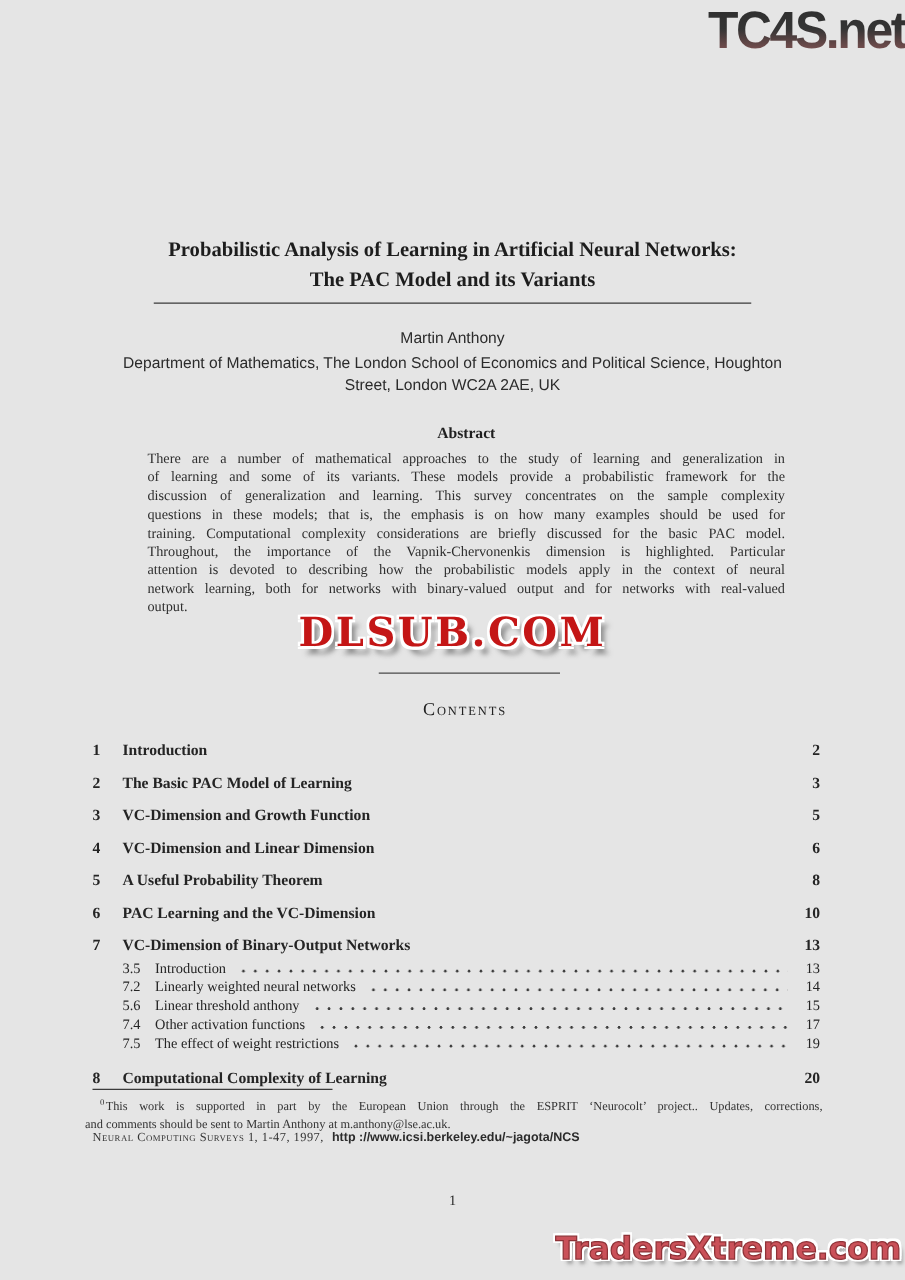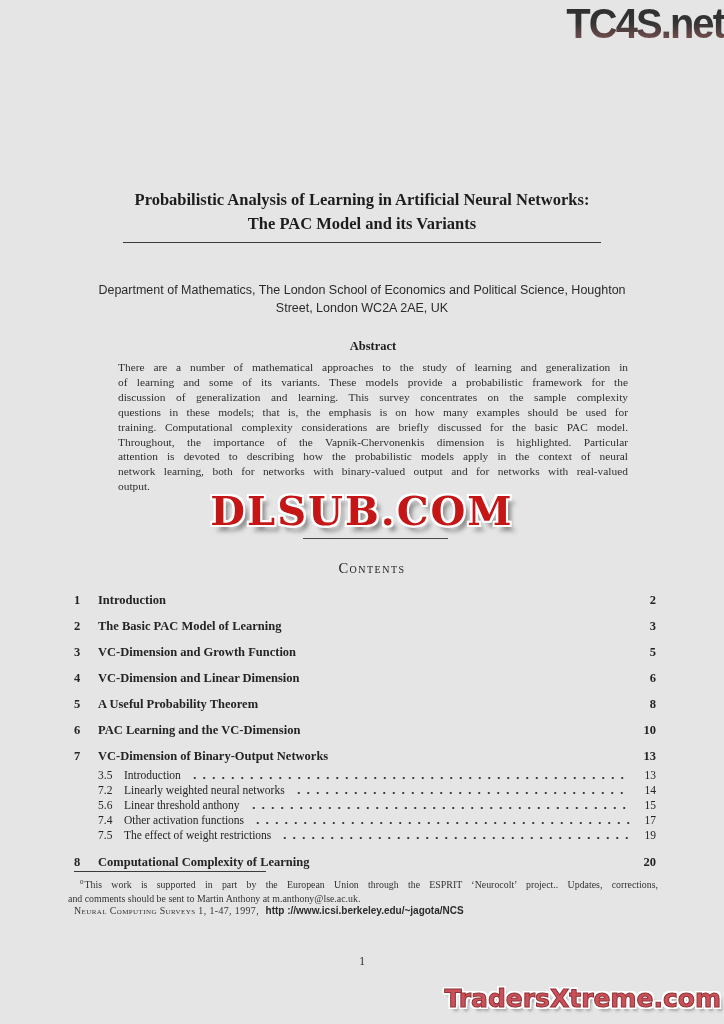--- a/index.html
+++ b/index.html
@@ -32,21 +32,21 @@
     color: transparent;
   }
 
   .wm-dlsub {
     position: absolute;
     top: 487px;
     left: 50%;
     transform: translateX(-50%);
     font-family: "DejaVu Serif", serif;
     font-weight: bold;
-    font-size: 40px;
+    font-size: 32px;
     letter-spacing: 2px;
     color: #c41616;
     white-space: nowrap;
     text-shadow:
       -2px -2px 0 #ffffff, 2px -2px 0 #ffffff, -2px 2px 0 #ffffff, 2px 2px 0 #ffffff,
       -2px 0 0 #ffffff, 2px 0 0 #ffffff, 0 -2px 0 #ffffff, 0 2px 0 #ffffff,
       5px 6px 4px rgba(70, 70, 70, 0.55);
   }
 
   .wm-traders {
@@ -243,20 +243,21 @@
 <div class="page">
 
   <div class="wm-tc4s">TC4S.net</div>
 
   <div class="doc-title">
     <div>Probabilistic Analysis of Learning in Artificial Neural Networks:</div>
     <div>The PAC Model and its Variants</div>
   </div>
   <div class="title-rule"></div>
 
+  <div class="author-name">Martin Anthony</div>
   <div class="affiliation">
     <div>Department of Mathematics, The London School of Economics and Political Science, Houghton</div>
     <div>Street, London WC2A 2AE, UK</div>
   </div>
 
   <div class="abstract-heading">Abstract</div>
   <div class="abstract-body">
       <div class="abs-line">There are a number of mathematical approaches to the study of learning and generalization in</div>
       <div class="abs-line">of learning and some of its variants.  These models provide a probabilistic framework for the</div>
       <div class="abs-line">discussion of generalization and learning.  This survey concentrates on the sample complexity</div>

